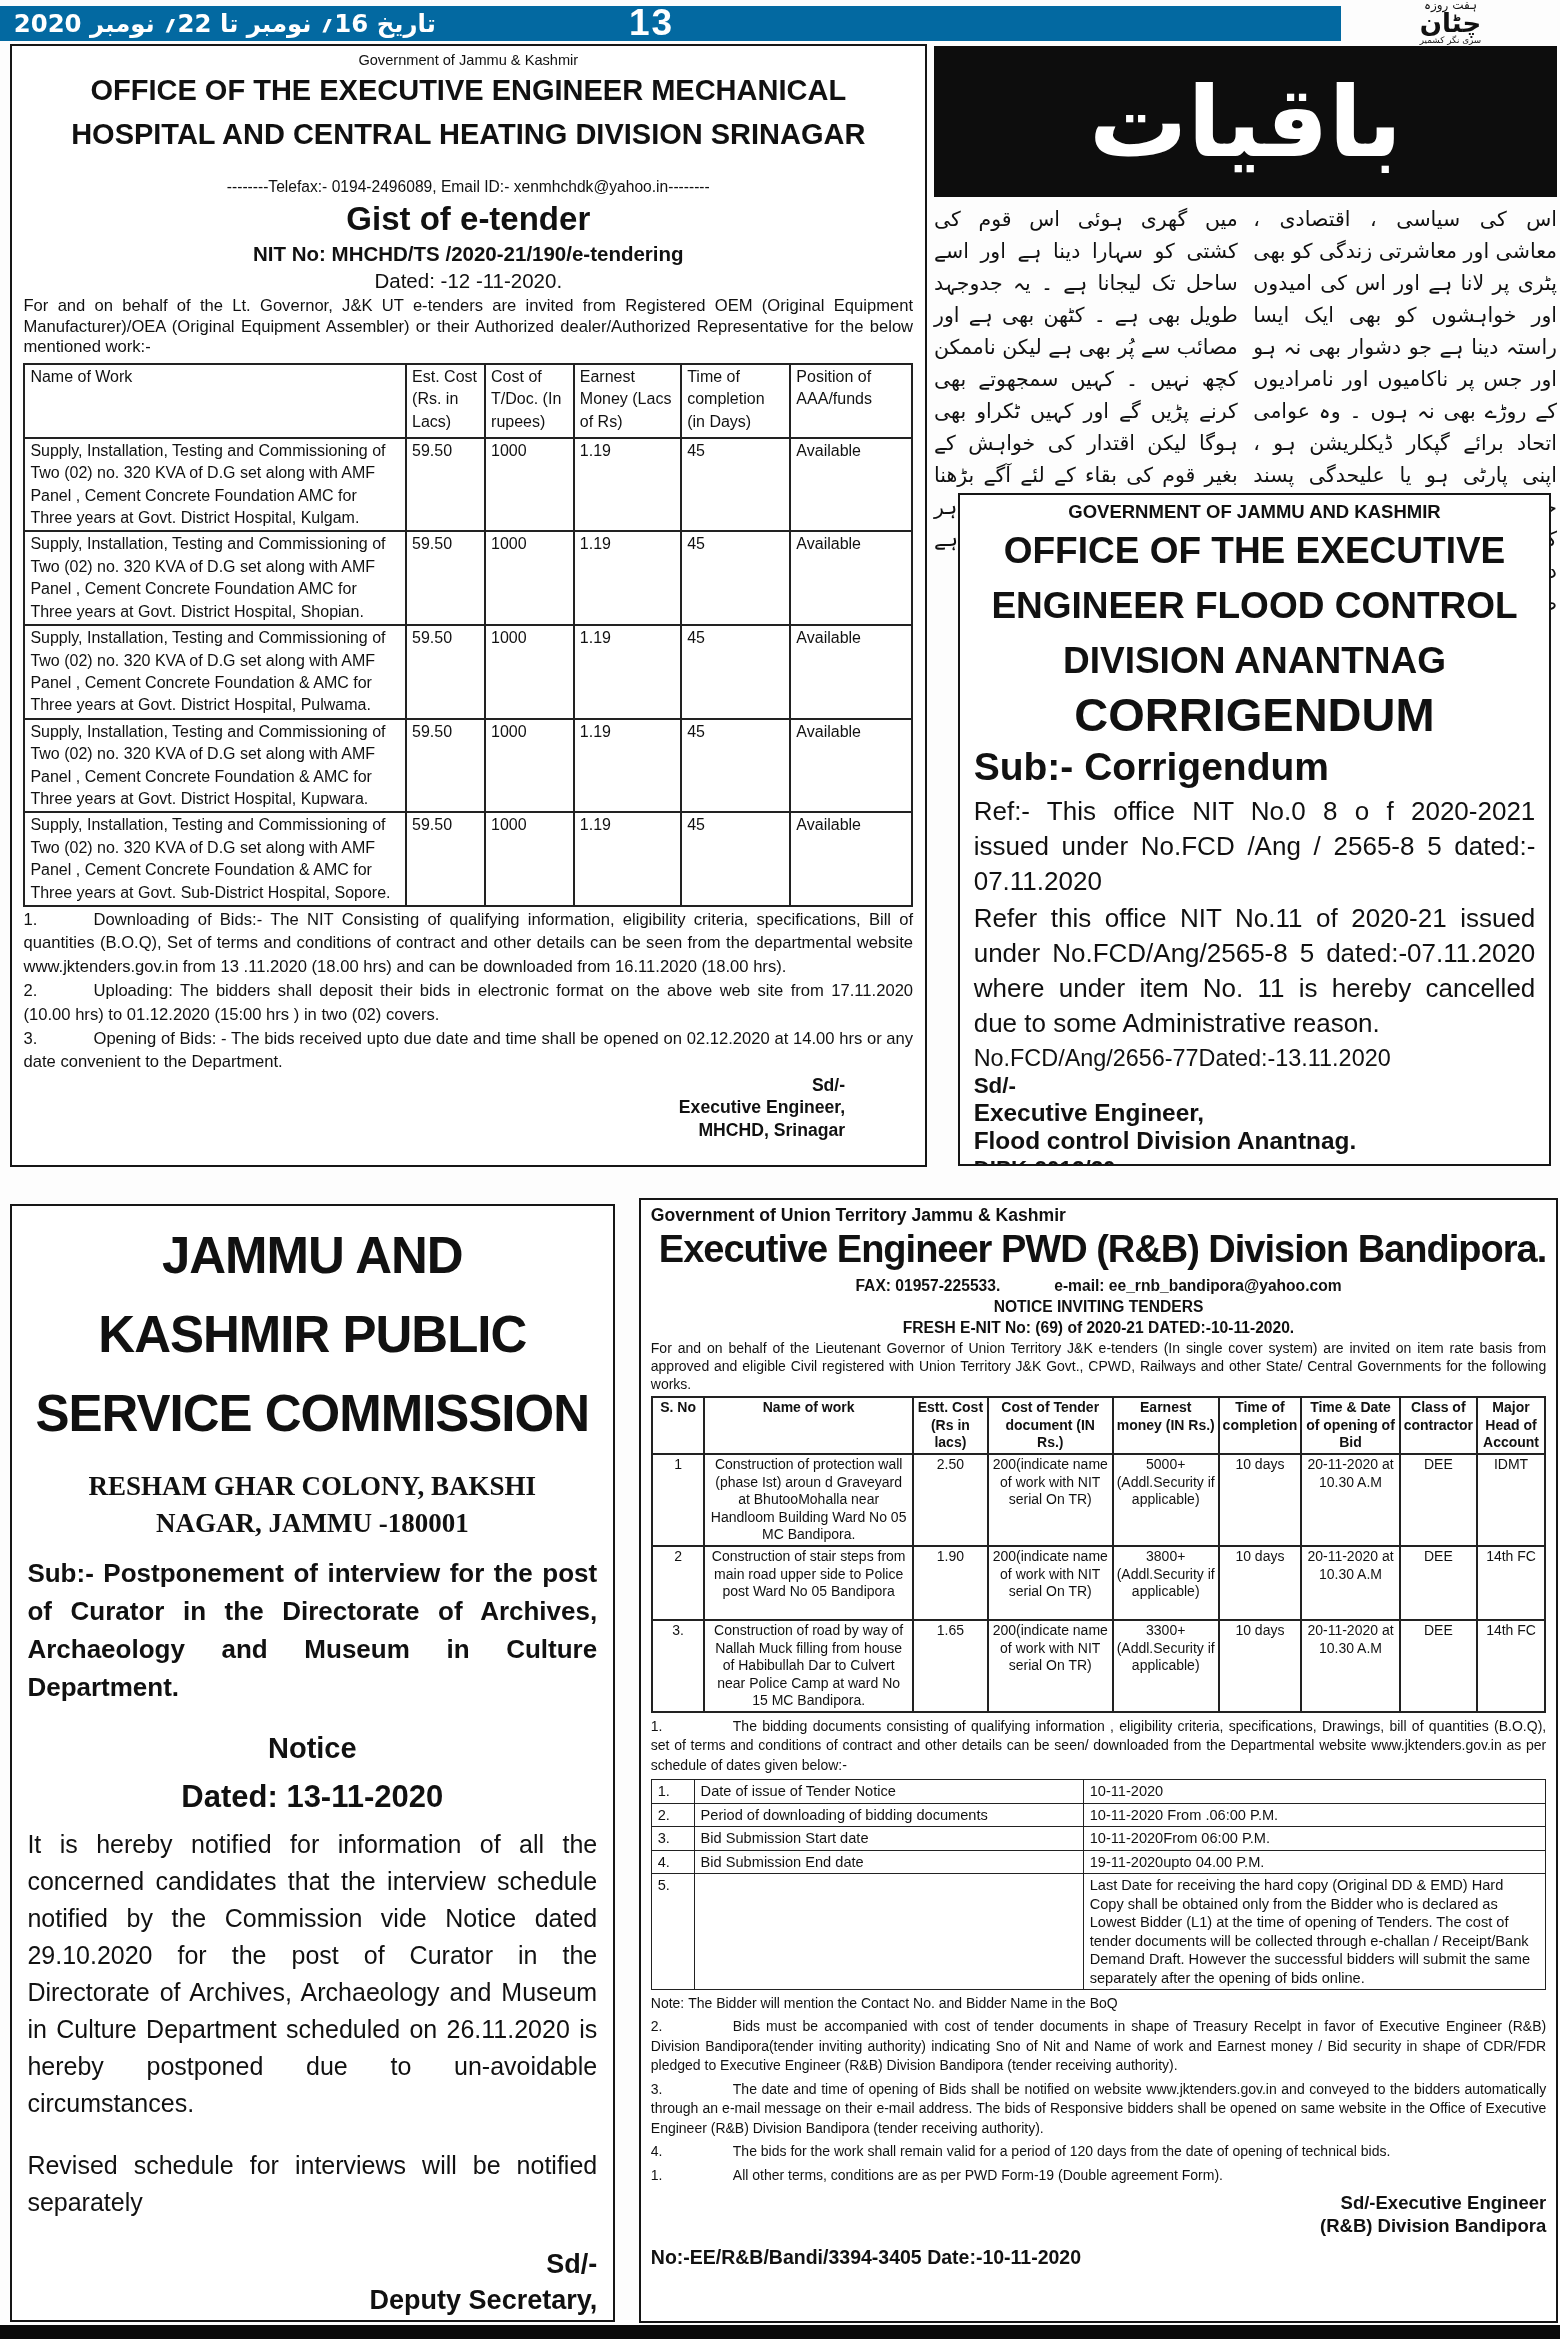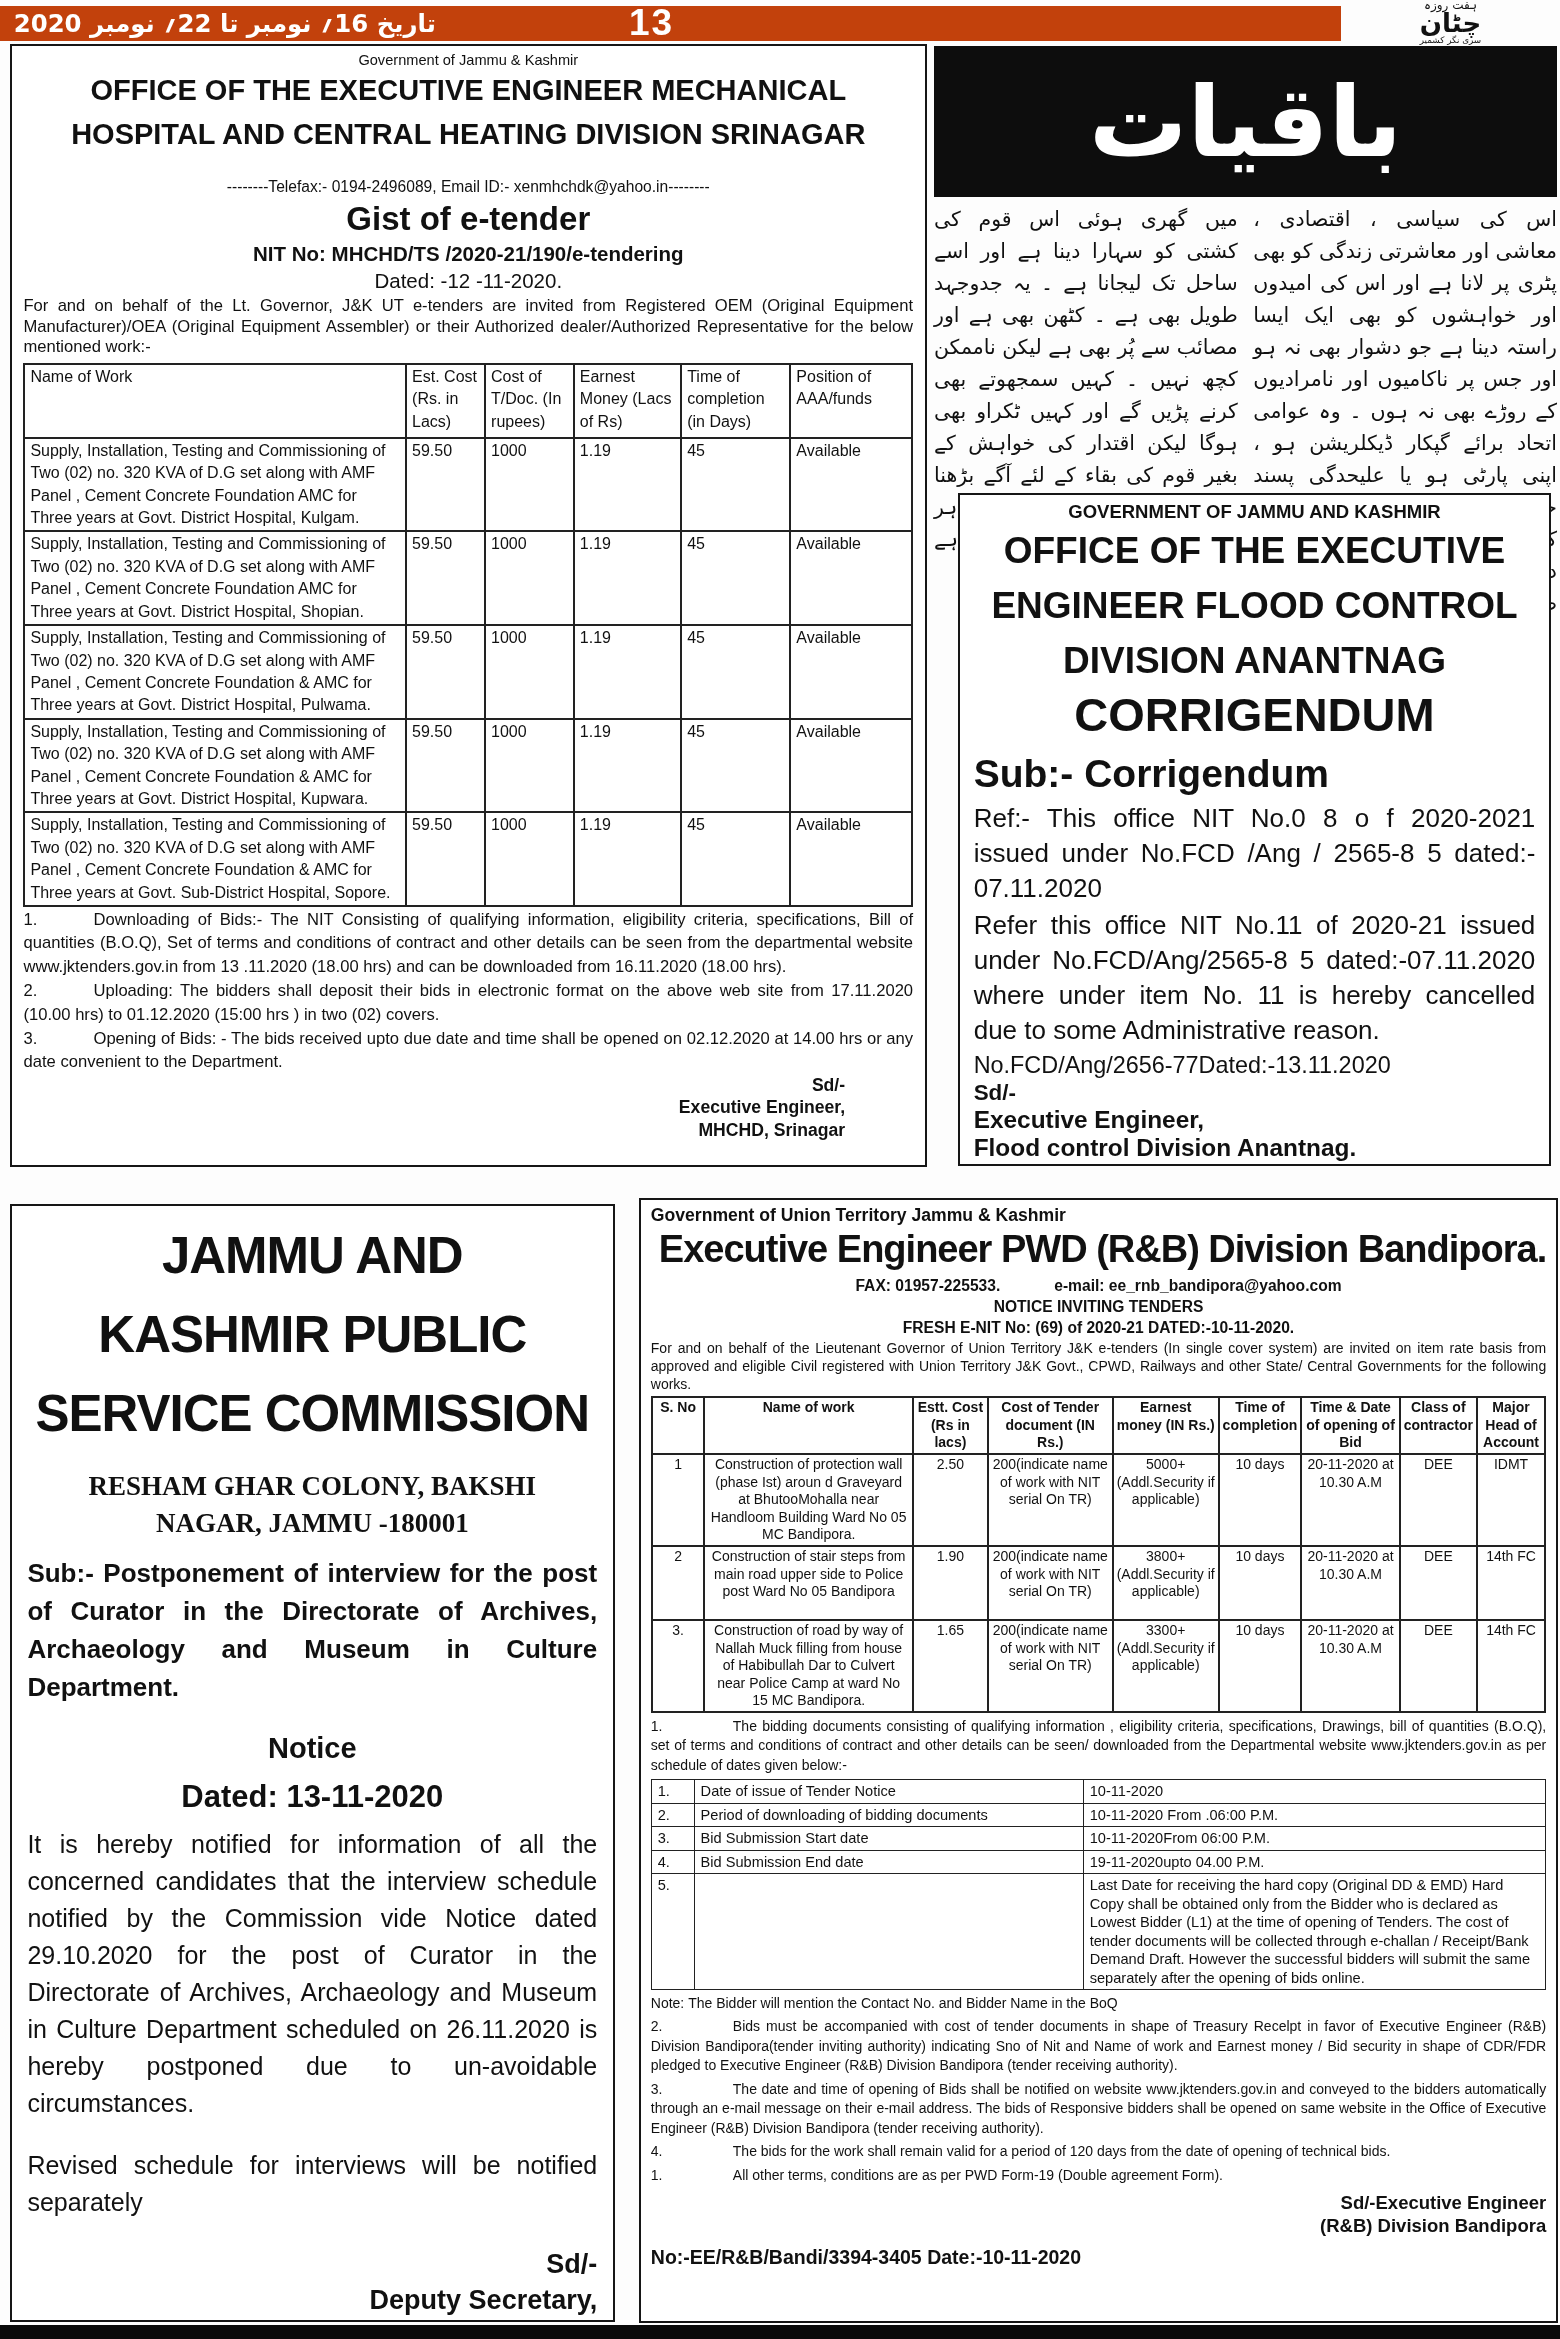--- a/index.html
+++ b/index.html
@@ -1,18 +1,18 @@
 <!DOCTYPE html>
 <html><head>
 <meta charset="utf-8">
 <style>
   html,body{margin:0;padding:0;background:#e9e9e9;}
   .page{position:relative;width:1560px;height:2340px;background:#fdfdfd;overflow:hidden;
         font-family:"Liberation Sans",sans-serif;color:#111;}
-  .topbar{position:absolute;left:0;top:5.9px;width:1560px;height:35px;background:#c2410c;}
+  .topbar{position:absolute;left:0;top:5.9px;width:1560px;height:35px;background:#0369a1;}
   .topdate{position:absolute;left:13.7px;top:2.9px;color:#fff;font-weight:bold;font-size:24.4px;
            font-family:"DejaVu Sans",sans-serif;direction:rtl;}
   .pageno{position:absolute;left:629px;top:-3.9px;color:#fff;font-weight:bold;font-size:37px;letter-spacing:2px;}
   .mastlogo{position:absolute;right:0;top:0;width:219px;height:45px;background:#fdfdfd;text-align:center;
             font-family:"DejaVu Sans",sans-serif;direction:rtl;}
   .logo-top{font-size:12px;line-height:9.8px;padding-top:1px;}
   .logo-main{font-size:26px;font-weight:bold;line-height:25px;}
   .logo-sub{font-size:8.8px;line-height:8.8px;}
   .box{position:absolute;background:#fff;border:2px solid #161616;box-sizing:border-box;overflow:hidden;}
   
@@ -42,21 +42,21 @@
         display:flex;align-items:center;justify-content:center;}
   .baq-title{color:#fff;font-family:"DejaVu Sans",sans-serif;font-weight:bold;font-size:98px;line-height:98px;}
   .baq-cols{position:absolute;left:934px;top:203px;width:623px;height:293px;display:flex;gap:15.6px;
         direction:rtl;font-family:"DejaVu Sans",sans-serif;}
   .baq-col{flex:1;font-size:20.5px;line-height:32px;text-align:justify;}
   
   .fcd{left:958px;top:493px;width:593px;height:673px;padding:5.9px 13.7px;}
   .fcd-govt{font-size:18.5px;font-weight:bold;}
   .fcd-title{font-size:37px;font-weight:bold;line-height:55px;}
   .fcd-corr{font-size:47px;font-weight:bold;line-height:53px;}
-  .fcd-sub{font-size:39px;font-weight:bold;line-height:51px;text-align:left;margin-top:7px;}
+  .fcd-sub{font-size:39px;font-weight:bold;line-height:51px;text-align:left;margin-top:0;}
   .fcd-p{font-size:26px;line-height:35px;text-align:justify;margin:2px 0 0 0;}
   .fcd-ref{font-size:23.4px;margin-top:3.9px;}
   .fcd-sd{font-size:22.4px;font-weight:bold;line-height:27px;}
   .fcd-sig{font-size:24.4px;font-weight:bold;line-height:28px;}
   .fcd-dipk{font-size:22.4px;font-weight:bold;line-height:27px;}
   
   .jkpsc{left:9.8px;top:1204px;width:605px;height:1118px;padding:9.8px 15.6px;border-width:2.9px;}
   .jk-title{font-size:51px;font-weight:bold;line-height:79px;letter-spacing:-1px;}
   .jk-addr{font-family:"Liberation Serif",serif;font-weight:bold;font-size:27px;line-height:37px;margin-top:15.6px;}
   .jk-sub{font-size:26px;font-weight:bold;line-height:38px;text-align:justify;margin-top:11.7px;}

